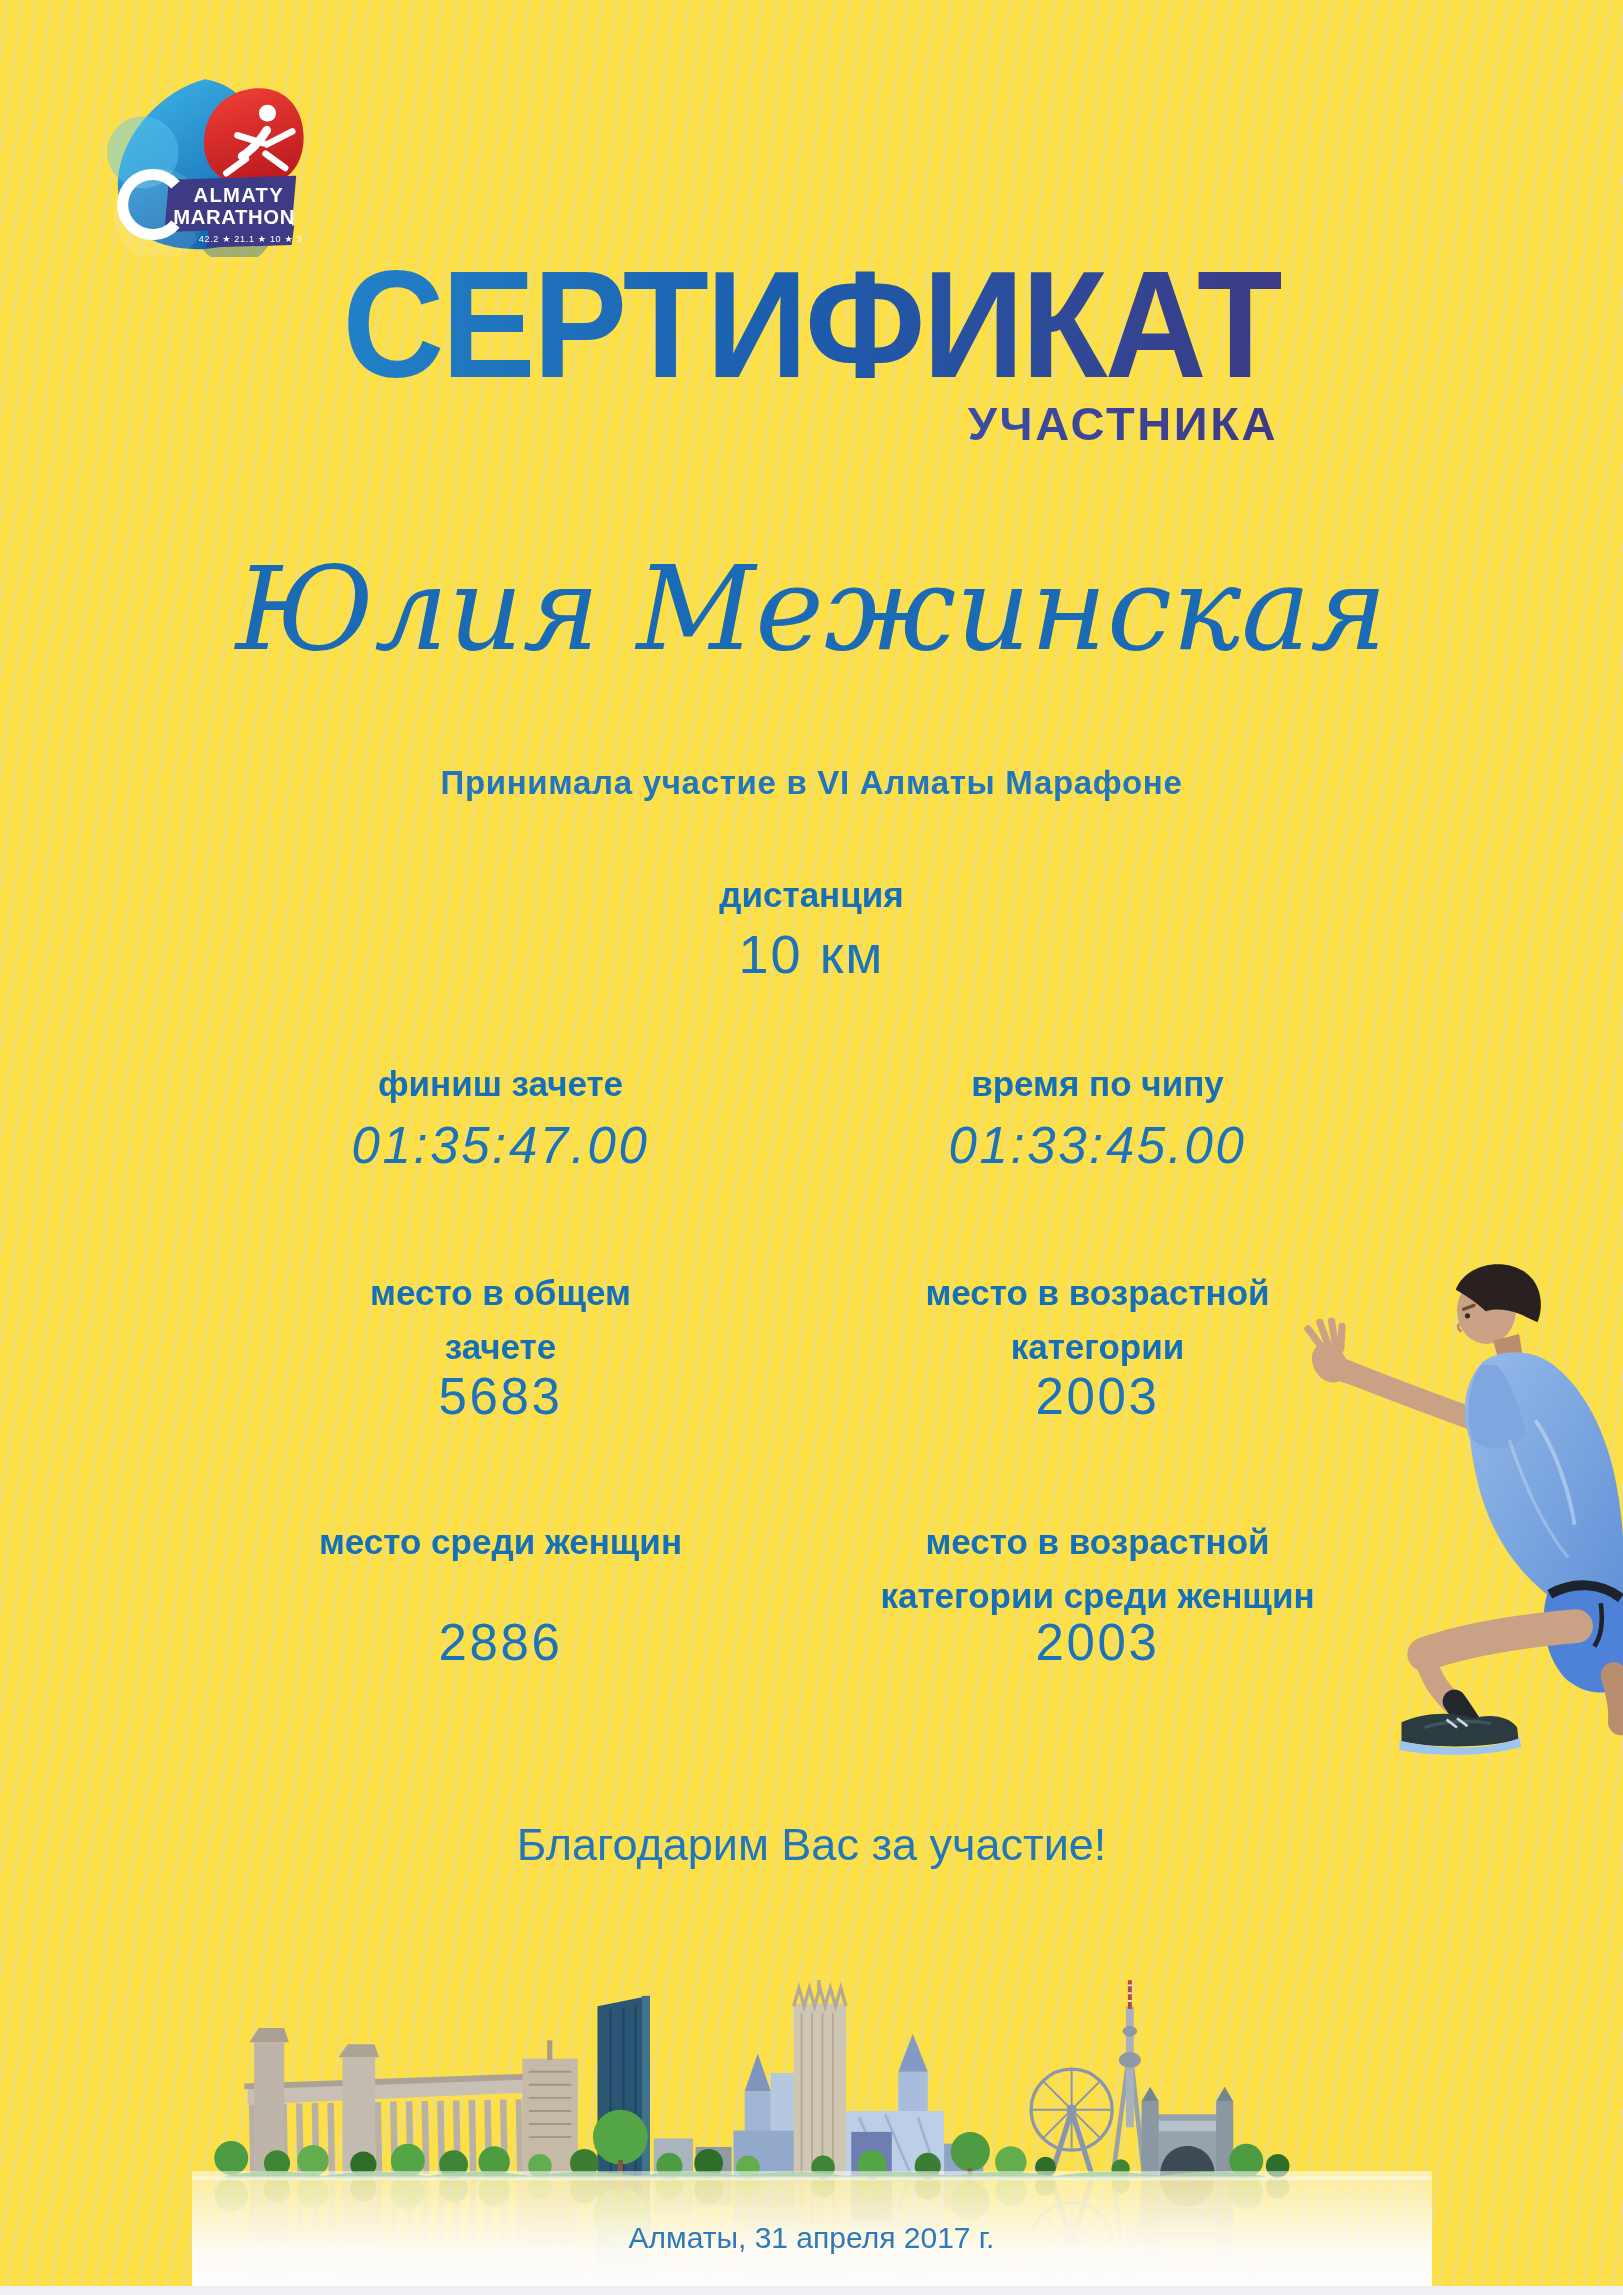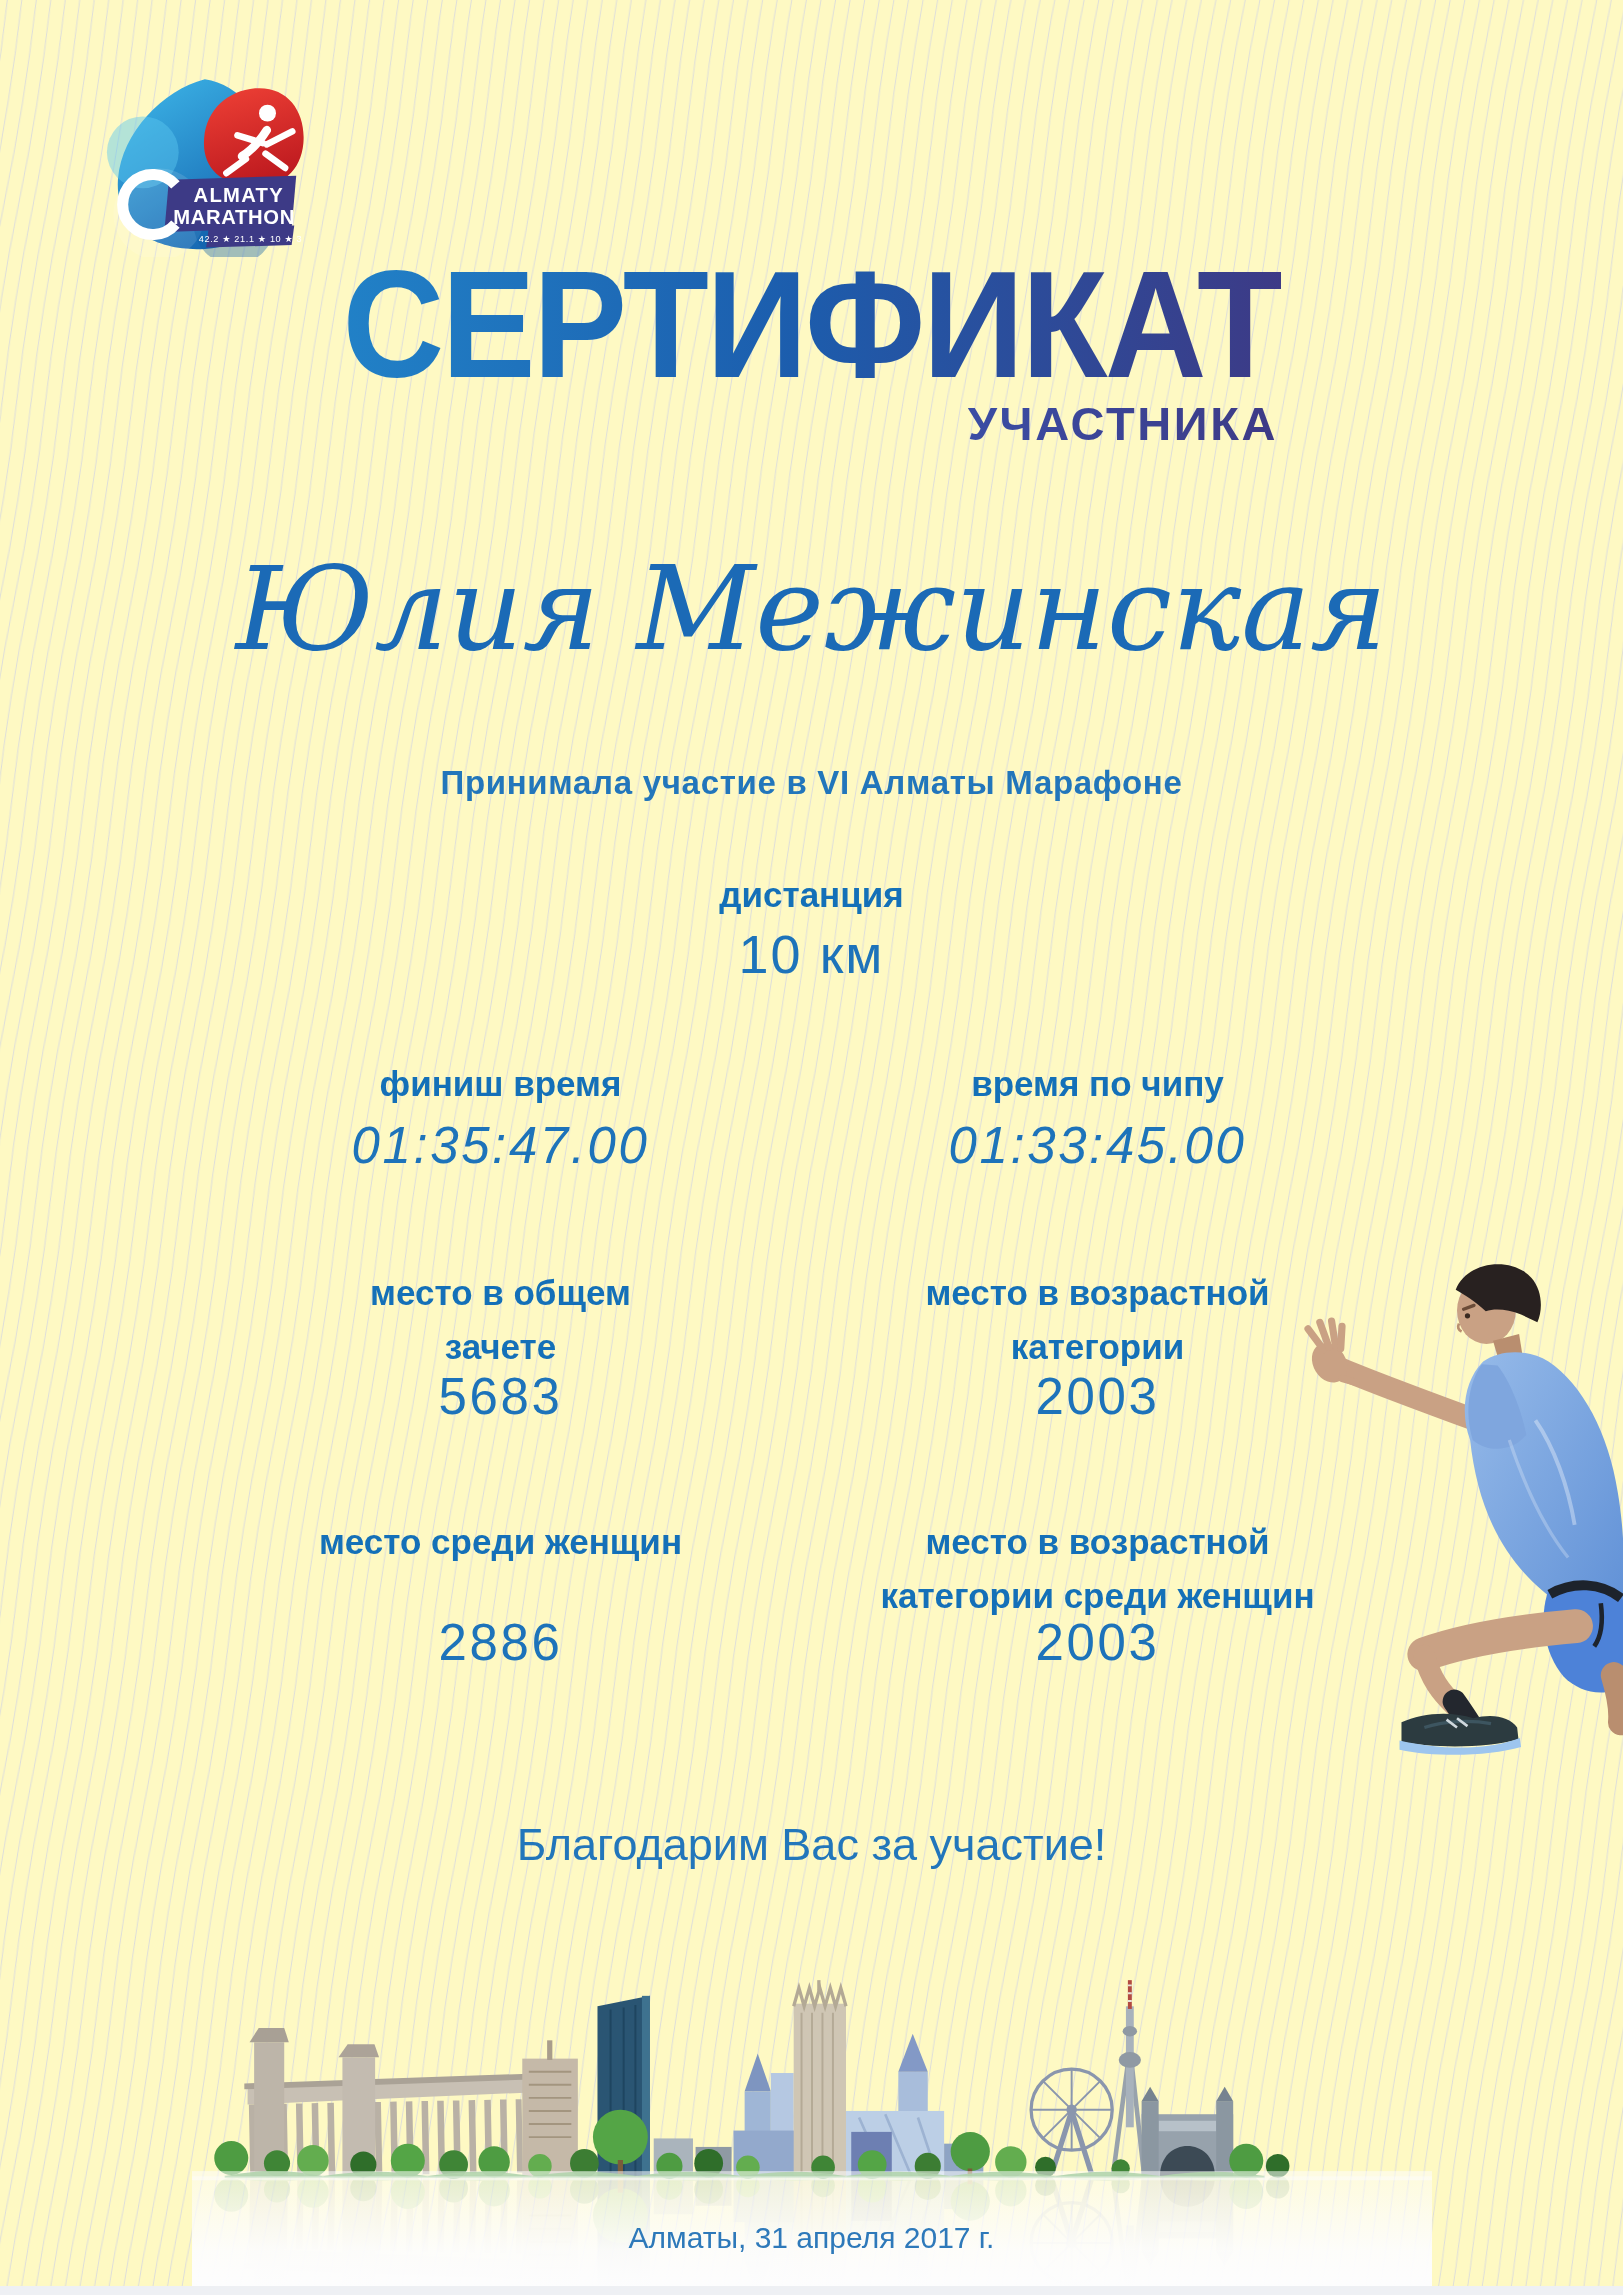--- a/index.html
+++ b/index.html
@@ -1,17 +1,17 @@
 <!DOCTYPE html>
 <html style="font-size:10.5px"><head>
 <meta charset="utf-8">
 <style>
   html,body{margin:0;padding:0;}
   body{width:1623px;height:2295px;background:#fdfdfe;font-family:"Liberation Sans",sans-serif;}
-  .page{position:relative;width:1623px;height:2295px;overflow:hidden;background:#fef9c3;}
+  .page{position:relative;width:1623px;height:2295px;overflow:hidden;background:#fde047;}
   .bg-pattern{position:absolute;left:0;top:0;width:1623px;height:2295px;z-index:0;}
   .layer{position:absolute;z-index:2;}
 
   
   .logo{left:71px;top:27.5px;width:235px;height:229px;}
 
   
   .title-wrap{left:0;top:237px;width:100%;text-align:center;}
   .title-main{display:inline-block;font-weight:bold;font-size:141px;letter-spacing:-2.6px;
     transform:scaleY(1.08);transform-origin:top center;
@@ -124,21 +124,21 @@
   <div class="layer name-wrap">
     <span class="name">Юлия Межинская</span>
   </div>
 
   <div class="layer participation">Принимала участие в VI Алматы Марафоне</div>
 
   <div class="layer distance-label">дистанция</div>
   <div class="layer distance-value">10 км</div>
 
   <div class="layer stat col-left r1l">
-      <div class="stat-label">финиш время</div>
+      <div class="stat-label">финиш зачете</div>
     </div>
   <div class="layer stat col-right r1l">
       <div class="stat-label">время по чипу</div>
     </div>
   <div class="layer stat col-left r1v"><span class="stat-value">01:35:47.00</span></div>
   <div class="layer stat col-right r1v"><span class="stat-value">01:33:45.00</span></div>
 
   <div class="layer stat col-left r2l">
       <div class="stat-label">место в общем зачете</div>
     </div>

